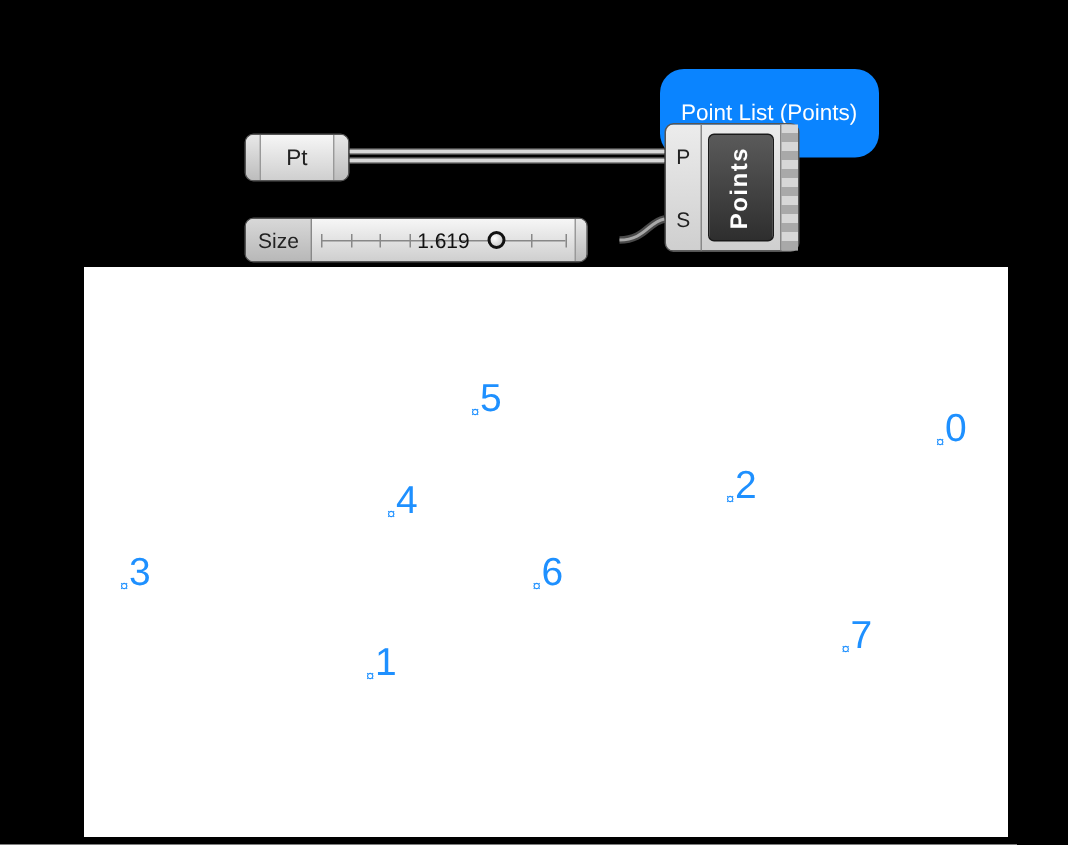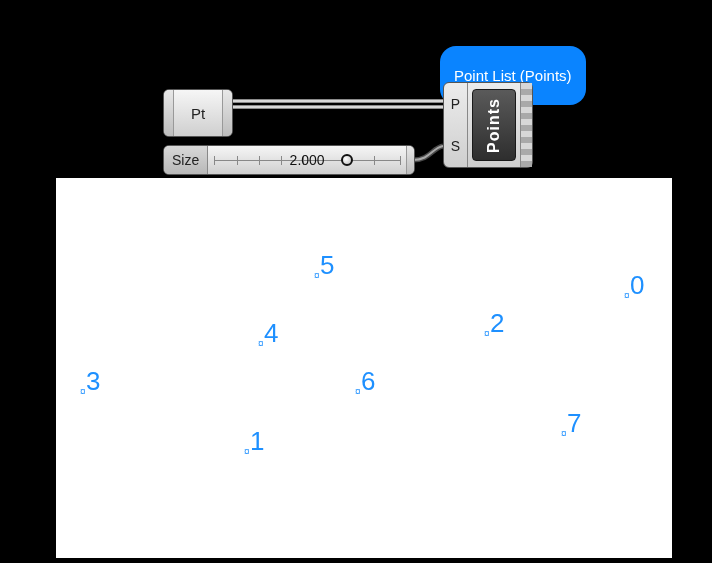--- a/index.html
+++ b/index.html
@@ -25,21 +25,21 @@
   }
 
   
   .capsule {
     position: absolute;
     display: flex;
     align-items: stretch;
     border: 1px solid #555;
     border-radius: 6px;
     background: linear-gradient(#f6f6f6, #cfcfcf);
-    height: 48px;
+    height: 32px;
     overflow: hidden;
   }
   .capsule .cap-left,
   .capsule .cap-right {
     width: 10px;
     background: linear-gradient(#e8e8e8, #bdbdbd);
   }
   .capsule .cap-left  { border-right: 1px solid #999; }
   .capsule .cap-right { border-left:  1px solid #999; }
   .capsule .label {
@@ -49,21 +49,21 @@
     align-items: center;
     font-size: 15px;
     color: #222;
   }
 
   
   .pt-param { left: 163px; top: 89px; width: 70px; }
   .pt-param .label { margin: 0 auto; }
 
   
-  .size-slider { left: 163px; top: 145px; width: 252px; height: 30px; }
+  .size-slider { left: 163px; top: 145px; width: 229px; height: 30px; }
   .size-slider .tag {
     background: linear-gradient(#d8d8d8, #b8b8b8);
     border-right: 1px solid #888;
     padding: 0 8px;
     display: flex; align-items: center;
     font-size: 14px; color: #222;
   }
   .size-slider .track {
     flex: 1;
     position: relative;
@@ -190,21 +190,21 @@
   <div class="track">
     <div class="ticks">
       <div class="tick" style="left:0%"></div>
       <div class="tick" style="left:12%"></div>
       <div class="tick" style="left:24%"></div>
       <div class="tick" style="left:36%"></div>
       <div class="tick" style="left:48%"></div>
       <div class="tick" style="left:86%"></div>
       <div class="tick" style="left:100%"></div>
     </div>
-    <div class="value">2.000</div>
+    <div class="value">1.619</div>
     <div class="knob" style="left:70%"></div>
   </div>
   <div class="cap-right"></div>
 </div>
 
 <div class="points-comp">
   <div class="inputs">
     <div class="port">P</div>
     <div class="port">S</div>
   </div>

